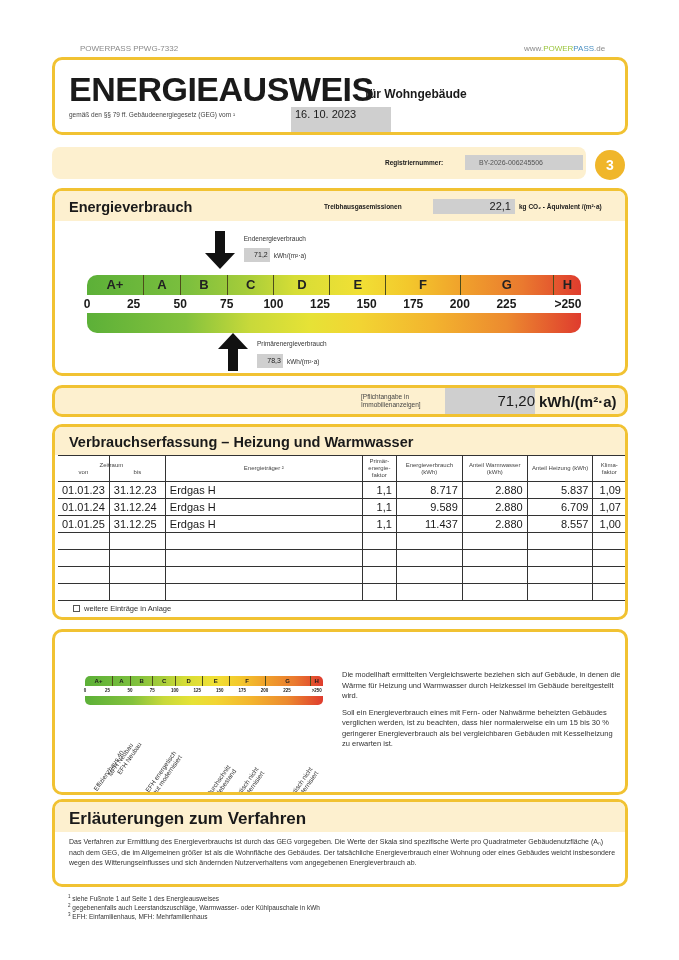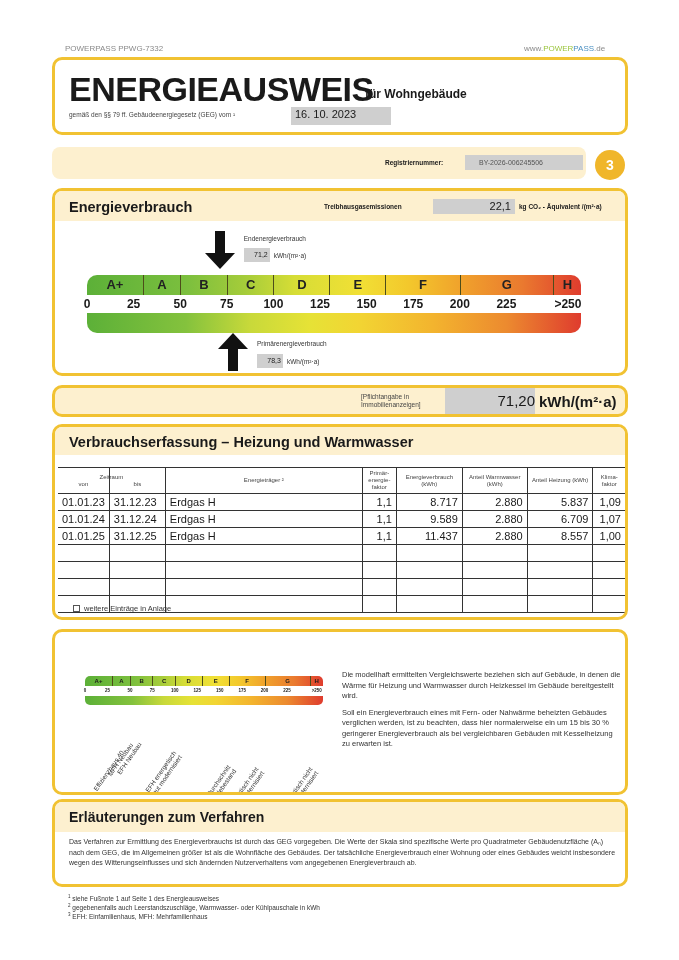--- a/index.html
+++ b/index.html
@@ -10,21 +10,21 @@
   .site .pw { color: #9bc53d; }
   .site .pp { color: #4a90c2; }
   .card { position: absolute; border: 3px solid #f1c232; border-radius: 10px; background: #fff; overflow: hidden; }
   .card-head { background: #fdf0cf; }
   .gray-field { background: #cfcfcf; }
   
   #hdr { left: 52px; top: 57px; width: 576px; height: 78px; }
   #hdr .big { position: absolute; left: 14px; top: 10px; font-size: 34px; font-weight: bold; letter-spacing: -0.5px; color: #1a1a1a; }
   #hdr .sub { position: absolute; left: 310px; top: 27px; font-size: 12px; font-weight: bold; }
   #hdr .geg { position: absolute; left: 14px; top: 51px; font-size: 6.5px; color: #444; }
-  #hdr .date { position: absolute; left: 236px; top: 47px; width: 100px; height: 18px; font-size: 11px; padding-left: 4px; line-height: 14px; }
+  #hdr .date { position: absolute; left: 236px; top: 47px; width: 100px; height: 25px; font-size: 11px; padding-left: 4px; line-height: 14px; }
   
   #erf { position: absolute; left: 52px; top: 147px; width: 534px; height: 32px; background: #fdf0cf; border-radius: 8px; }
   #erf .t { position: absolute; left: 16px; top: 8px; font-size: 14.5px; font-weight: bold; }
   #erf .rl { position: absolute; left: 333px; top: 12px; font-size: 6.5px; font-weight: bold; }
   #erf .rv { position: absolute; left: 413px; top: 8px; width: 118px; height: 15px; font-size: 7px; color: #555; line-height: 15px; padding-left: 14px; }
   #badge { position: absolute; left: 595px; top: 150px; width: 30px; height: 30px; border-radius: 50%; background: #f0b62a; color: #fff; font-weight: bold; font-size: 14px; text-align: center; line-height: 30px; }
   
   #ev { left: 52px; top: 188px; width: 576px; height: 188px; }
   #ev .head { position: absolute; left: 0; top: 0; width: 100%; height: 30px; padding-left: 44px; }
   #ev .head .t { position: absolute; left: 14px; top: 8px; font-size: 14.5px; font-weight: bold; }
@@ -44,21 +44,21 @@
   
   #ee { left: 52px; top: 385px; width: 576px; height: 32px; }
   #ee .t { position: absolute; left: 14px; top: 7px; font-size: 14.5px; font-weight: bold; }
   #ee .note { position: absolute; left: 306px; top: 5px; font-size: 6.5px; color: #444; line-height: 8px; width: 90px; }
   #ee .val { position: absolute; left: 390px; top: 0; width: 90px; height: 26px; font-size: 15px; text-align: right; padding-right: 0; line-height: 26px; }
   #ee .unit { position: absolute; left: 484px; top: 5px; font-size: 15px; font-weight: bold; }
   
   #vt { left: 52px; top: 424px; width: 576px; height: 196px; }
   #vt .head { position: absolute; left: 0; top: 0; width: 100%; height: 28px; }
   #vt .head .t { position: absolute; left: 14px; top: 7px; font-size: 14.5px; font-weight: bold; }
-  table.vt { position: absolute; left: 3px; top: 40px; width: 567px; border-collapse: collapse; font-size: 11px; }
+  table.vt { position: absolute; left: 3px; top: 28px; width: 567px; border-collapse: collapse; font-size: 11px; }
   table.vt td, table.vt th { border: 1px solid #333; padding: 0 4px; height: 17px; }
   table.vt th { font-weight: normal; font-size: 6px; color: #444; text-align: center; line-height: 7px; height: 26px; }
   table.vt tr > *:first-child { border-left: none; }
   table.vt tr > *:last-child { border-right: none; }
   table.vt td.r { text-align: right; }
   .anl { position: absolute; left: 18px; top: 177px; font-size: 7.5px; color: #333; }
   .cb { display: inline-block; width: 7px; height: 7px; border: 1px solid #555; vertical-align: -1px; margin-right: 4px; }
   
   #vg { left: 52px; top: 629px; width: 576px; height: 166px; }
   #vg .head { position: absolute; left: 0; top: 0; width: 100%; height: 30px; }
@@ -70,29 +70,29 @@
   .mseg:first-child { border-left: none; }
   .mini-ticks { position: absolute; left: 28px; top: 56px; width: 242px; height: 8px; font-size: 4.5px; font-weight: bold; }
   .mini-bot { position: absolute; left: 30px; top: 64px; width: 238px; height: 9px; border-radius: 0 0 5px 5px;
     background: linear-gradient(to right, #5cb038 0%, #84c23d 20%, #c8d93a 33%, #e6e236 45%, #f2d533 55%, #f3b42e 70%, #ec8a2f 85%, #df3c2e 100%); }
   .rot { position: absolute; top: 78px; font-size: 6.5px; color: #333; transform-origin: right top; transform: rotate(-55deg) translateX(-100%); white-space: nowrap; line-height: 7px; text-align: right; }
   .vg-text { position: absolute; left: 287px; top: 38px; width: 280px; font-size: 7.5px; line-height: 10.5px; color: #333; }
   .vg-text p { margin-bottom: 6px; }
   
   #er { left: 52px; top: 799px; width: 576px; height: 88px; }
   #er .head { position: absolute; left: 0; top: 0; width: 100%; height: 30px; }
-  #er .head .t { position: absolute; left: 14px; top: 7px; font-size: 14px; font-weight: bold; }
+  #er .head .t { position: absolute; left: 14px; top: 7px; font-size: 17px; font-weight: bold; }
   #er .body { position: absolute; left: 14px; top: 35px; width: 550px; font-size: 7px; line-height: 10.5px; color: #333; }
   .fn { position: absolute; left: 68px; font-size: 6.5px; color: #333; }
   .fn sup { font-size: 4.5px; }
 </style>
 </head>
 <body>
 
-<div class="abs topline" style="left:65px;text-align:right;">POWERPASS PPWG-7332</div>
+<div class="abs topline" style="left:80px;text-align:right;">POWERPASS PPWG-7332</div>
 <div class="abs topline site" style="left:524px;"><span>www.</span><span class="pw">POWER</span><span class="pp">PASS</span><span>.de</span></div>
 
 <div class="card" id="hdr">
   <div class="big">ENERGIEAUSWEIS</div>
   <div class="sub">für Wohngebäude</div>
   <div class="geg">gemäß den §§ 79 ff. Gebäudeenergiegesetz (GEG) vom ¹</div>
   <div class="date gray-field">16. 10. 2023</div>
 </div>
 
 <div id="erf">

